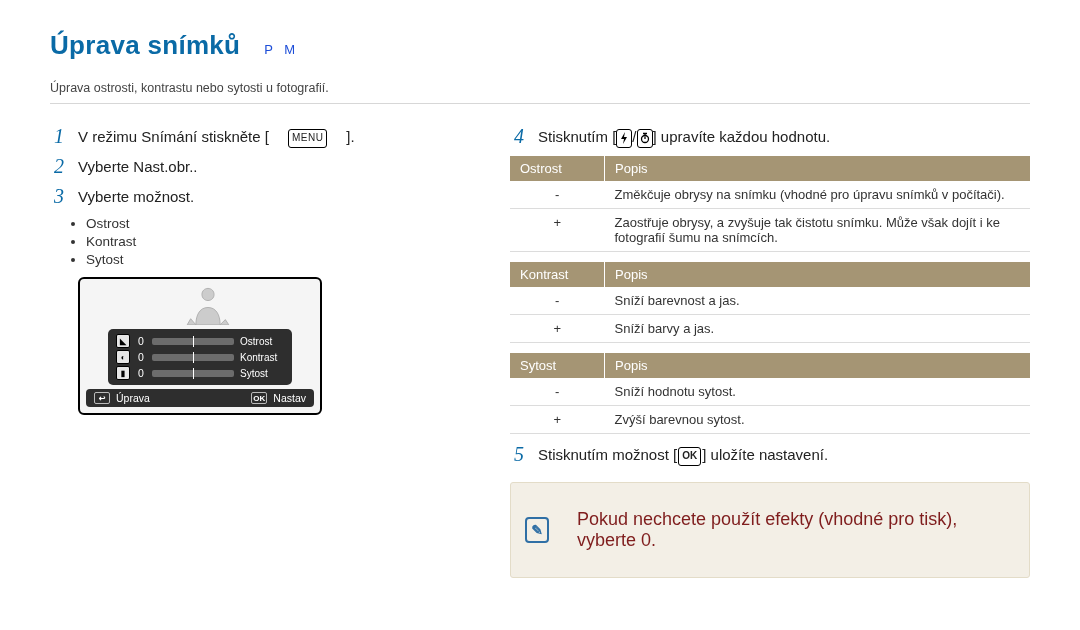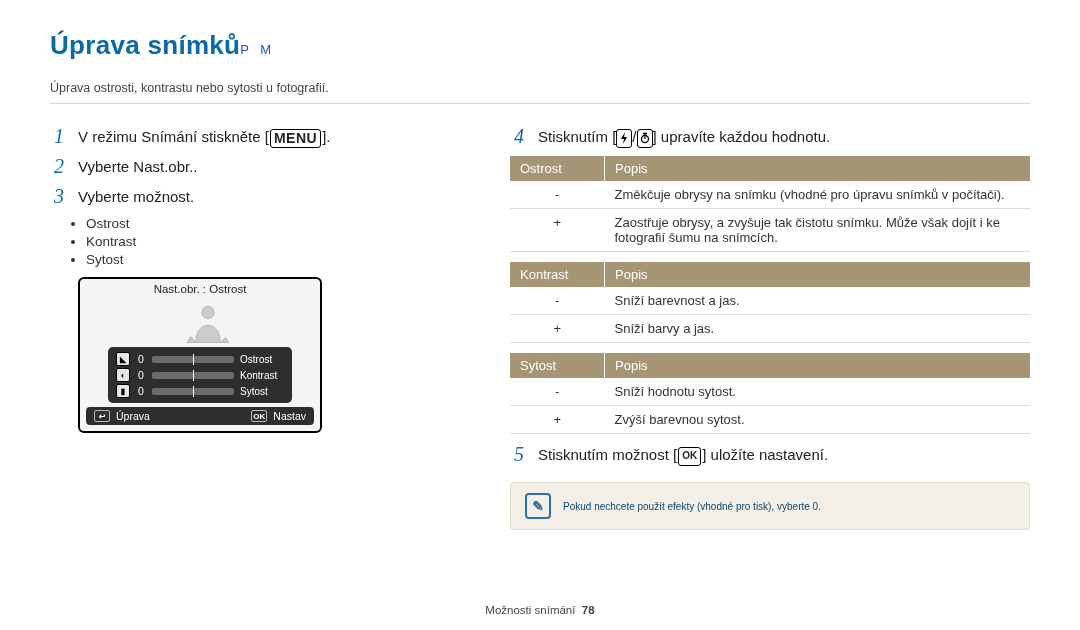--- a/index.html
+++ b/index.html
@@ -1,28 +1,28 @@
 <!DOCTYPE html>
 <html><head>
 <meta charset="utf-8">
 <style>
   html,body{margin:0;padding:0;background:#fff;font-family:Arial,Helvetica,sans-serif;color:#2d2d2d}
   .page{width:1080px;height:630px;box-sizing:border-box;padding:30px 50px 0 50px;position:relative}
-  .title-row{display:flex;align-items:baseline;gap:0}
+  .title-row{display:flex;align-items:baseline;gap:24px}
   .title{color:#0a6aa6;font-size:26px;font-weight:bold;letter-spacing:.3px}
   .title-sfx{color:#1d4ed8;font-size:13px;letter-spacing:4px}
   .subtitle{color:#444;font-size:12.5px;margin-top:20px;padding-bottom:8px;border-bottom:1px solid #d7d7d7}
   .cols{display:flex;gap:30px;margin-top:14px}
   .col-l{width:430px}
   .col-r{flex:1}
   .step-row{display:flex;align-items:flex-start;gap:10px;margin:8px 0}
   .step-num{color:#0a6aa6;font-style:italic;font-family:Georgia,'Times New Roman',serif;font-size:20px;line-height:1;width:18px;text-align:center}
   .step-txt{font-size:15px;color:#222;line-height:22px}
   .step-txt b{font-weight:normal}
-  .menu-box{display:inline-flex;align-items:center;justify-content:center;border:1.5px solid #000;border-radius:3px;height:17px;padding:0 3px;font-size:14px;font-weight:bold;letter-spacing:.5px;vertical-align:middle;margin:0 1px}
+  .menu-box{display:inline-flex;align-items:center;justify-content:center;border:1.5px solid #000;border-radius:3px;height:17px;padding:0 3px;font-size:10px;font-weight:normal;letter-spacing:.5px;vertical-align:middle;margin:0 19px}
   .ok-box{display:inline-flex;align-items:center;justify-content:center;border:1.5px solid #000;border-radius:3px;height:17px;padding:0 3px;font-size:10px;font-weight:bold;vertical-align:middle;margin:0 1px}
   .keybox{display:inline-flex;align-items:center;justify-content:center;border:1.5px solid #000;border-radius:3px;height:17px;width:14px;vertical-align:middle;margin:0 0px}
   .keybox svg{display:block}
   ul.bullets{margin:2px 0 8px 36px;padding:0}
   ul.bullets li{list-style:disc;font-size:13.5px;color:#333;margin:3px 0}
   
   .shot{width:240px;border:2px solid #000;border-radius:6px;margin:10px 0 0 28px;background:#f5f5f5;position:relative;overflow:hidden;padding-bottom:4px}
   .shot-top{text-align:center;font-size:11.5px;color:#222;padding:4px 0 2px}
   .shot-fig{height:42px;position:relative;margin:4px 10px 0 10px}
   .sil{position:absolute;left:42%;bottom:0;width:52px;height:42px;fill:#ccc;stroke:#aaa}
@@ -38,21 +38,21 @@
   .bot-ic{width:14px;height:10px;border:1px solid #bbb;border-radius:2px;display:flex;align-items:center;justify-content:center;font-size:8px;font-weight:bold}
   
   table.tbl{border-collapse:collapse;width:100%;margin:6px 0 10px 0;font-size:13px}
   table.tbl th{background:#a59574;color:#fff;font-weight:normal;text-align:left;padding:5px 10px;border-right:1px solid #fff}
   table.tbl th:last-child{border-right:none}
   table.tbl td{border-bottom:1px solid #dcdcdc;padding:6px 10px;vertical-align:top;color:#333}
   table.tbl td.sign{width:54px;text-align:center}
   
   .info{display:flex;align-items:center;gap:12px;background:#f3efe6;border:1px solid #e3dcc8;border-radius:3px;padding:10px 14px;margin-top:16px}
   .info-ic{width:22px;height:22px;border:2px solid #2f6fa5;border-radius:4px;color:#2f6fa5;display:flex;align-items:center;justify-content:center;font-weight:bold;font-size:14px}
-  .info p{margin:0;font-size:10px;color:#0c4a6e}
+  .info p{margin:16px;font-size:18px;color:#7f1d1d}
   .foot{position:absolute;left:0;right:0;bottom:14px;text-align:center;font-size:11.5px;color:#444}
   .foot b{font-weight:bold}
 </style>
 </head>
 <body>
 
 <div class="page">
 
   <div class="title-row">
     <span class="title">Úprava snímků</span>
@@ -81,21 +81,20 @@
         <span class="step-txt">Vyberte možnost.</span>
       </div>
 
       <ul class="bullets">
         <li>Ostrost</li>
         <li>Kontrast</li>
         <li>Sytost</li>
       </ul>
 
       <div class="shot">
-        <div class="shot-top">Nast.obr. : Ostrost</div>
         <div class="shot-fig">
           <svg class="sil" viewBox="0 0 60 48">
             <path d="M30 6c4 0 7 3 7 7s-3 7-7 7-7-3-7-7 3-7 7-7zm-14 42c0-12 5-20 14-20s14 8 14 20l6-6 4 6H6l4-7 6 7z"></path>
           </svg>
         </div>
         <div class="shot-osd">
           <div class="osd-row">
             <span class="osd-ic">◣</span>
             <span class="osd-val">0</span>
             <span class="osd-bar"></span>
@@ -209,16 +208,13 @@
         </span>
       </div>
 
       <div class="info">
         <span class="info-ic">✎</span>
         <p>Pokud nechcete použít efekty (vhodné pro tisk), vyberte 0.</p>
       </div>
     </div>
   </div>
 
-  <div class="foot">
-    <span>Možnosti snímání</span>&nbsp;&nbsp;<b>78</b>
-  </div>
 </div>
 
 </body></html>

